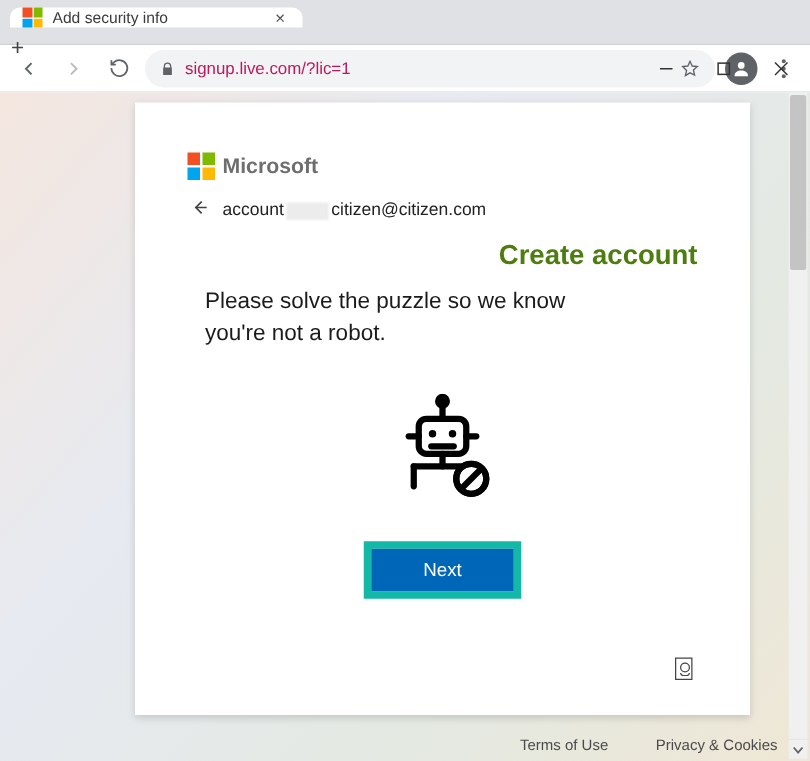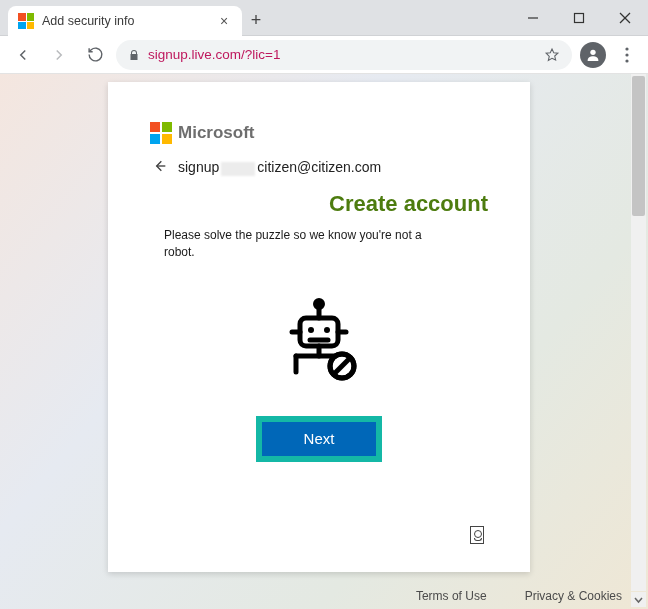--- a/index.html
+++ b/index.html
@@ -11,20 +11,21 @@
     overflow:hidden;
     position:relative;
   }
   
   .title-bar {
     height:36px;
     background:#dfe1e4;
     display:flex; align-items:stretch;
     border-bottom:1px solid #d0d2d5;
     position:relative;
+    flex-direction:column;
   }
   .tab {
     margin-top:6px;
     margin-left:8px;
     height:30px;
     width:234px;
     background:#fff;
     border-radius:8px 8px 0 0;
     display:flex; align-items:center;
     padding:0 10px;
@@ -86,37 +87,37 @@
     background:#c4c4c4; border-radius:2px;
   }
   .scrollbar-down {
     position:absolute; right:2px; bottom:2px; width:15px; height:15px;
     background:#f0f0f0; color:#666;
   }
   
   .card {
     position:absolute;
     left:108px; top:8px;
-    width:422px; height:490px;
+    width:492px; height:490px;
     background:#fff;
     box-shadow:0 2px 6px rgba(0,0,0,0.15);
     padding:40px 42px 24px 42px;
   }
   .ms-logo-row { display:flex; align-items:center; gap:6px; margin-bottom:14px;}
   .ms-logo { width:22px; height:22px; display:grid; grid-template-columns:1fr 1fr; grid-template-rows:1fr 1fr; gap:2px;}
   .ms-logo span{display:block;}
   .ms-word { font-size:17px; font-weight:600; color:#6e6e6e; letter-spacing:0px;}
   .ident-row { display:flex; align-items:center; gap:8px; font-size:14px; color:#222; margin-bottom:14px; padding-left:2px;}
   .ident-back{ width:18px; color:#404040; cursor:pointer;}
   .ident-blur {
     display:inline-block; width:34px; height:14px;
     background:#ececec; filter:blur(1px); margin:0 2px; vertical-align:middle;
   }
   .heading { font-size:22px; font-weight:600; color:#4d7c0f; margin:0 0 10px 0;text-align:right;}
-  .desc { font-size:12px; color:#1b1b1b; line-height:1.45; margin:0 0 36px 14px; max-width:290px;}
+  .desc { font-size:18px; color:#1b1b1b; line-height:1.45; margin:0 0 36px 14px; max-width:290px;}
   .robot-wrap{ display:flex; justify-content:center; margin-bottom:34px;}
   .next-wrap{ display:flex; justify-content:center;}
   .next-outline{
     border:6px solid #14b8a6;
     padding:0;
   }
   .next-btn{
     background:#0067b8;
     color:#fff;
     border:none;
@@ -236,21 +237,21 @@
     </div>
 
     <div class="ident-row">
       <span class="ident-back">
         <svg width="16" height="16" viewBox="0 0 24 24" fill="none" stroke="#404040" stroke-width="2">
             <path d="M14 5l-7 7 7 7"></path>
             <path d="M7 12h13"></path>
           </svg>
       </span>
       <span>
-        <span>signup</span><span class="ident-blur"></span><span>citizen@citizen.com</span>
+        <span>account</span><span class="ident-blur"></span><span>citizen@citizen.com</span>
       </span>
     </div>
 
     <h1 class="heading">Create account</h1>
     <p class="desc">Please solve the puzzle so we know you're not a robot.</p>
 
     <div class="robot-wrap">
       <svg width="90" height="84" viewBox="0 0 90 84" fill="none" stroke="#000" stroke-width="5" stroke-linecap="round" stroke-linejoin="round">
 
         <circle cx="45" cy="6" r="3.5" fill="#000"></circle>

